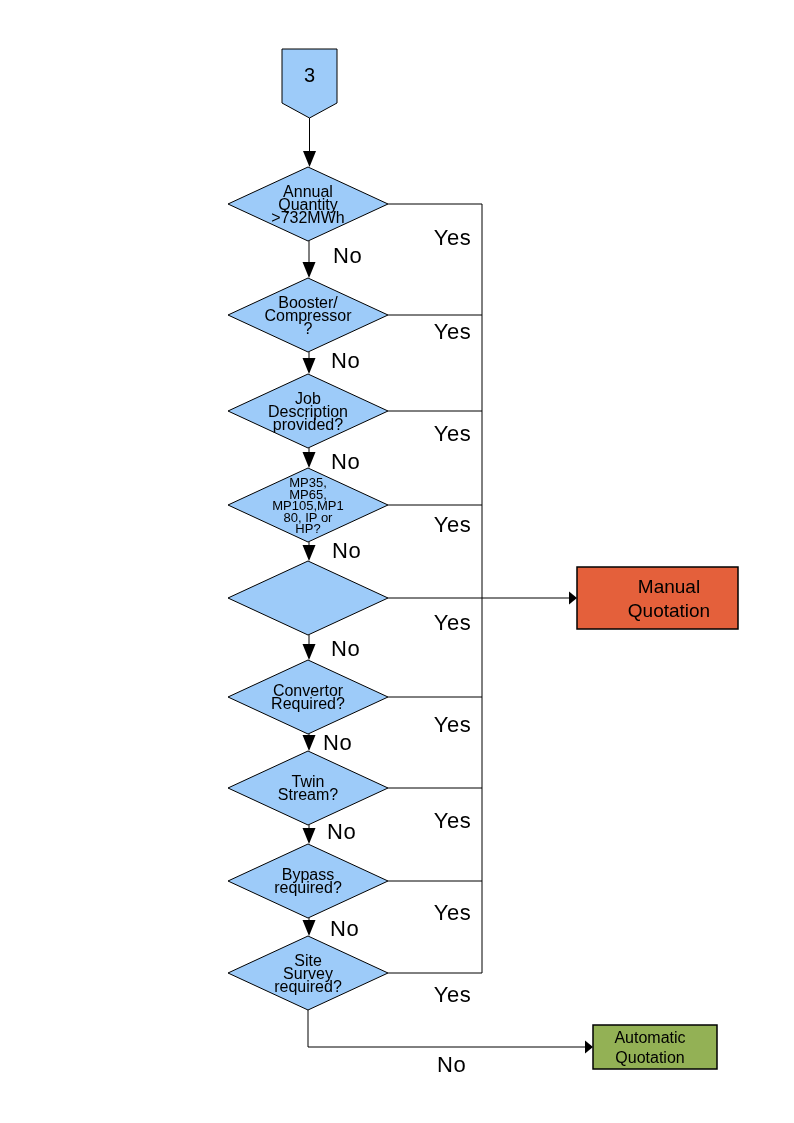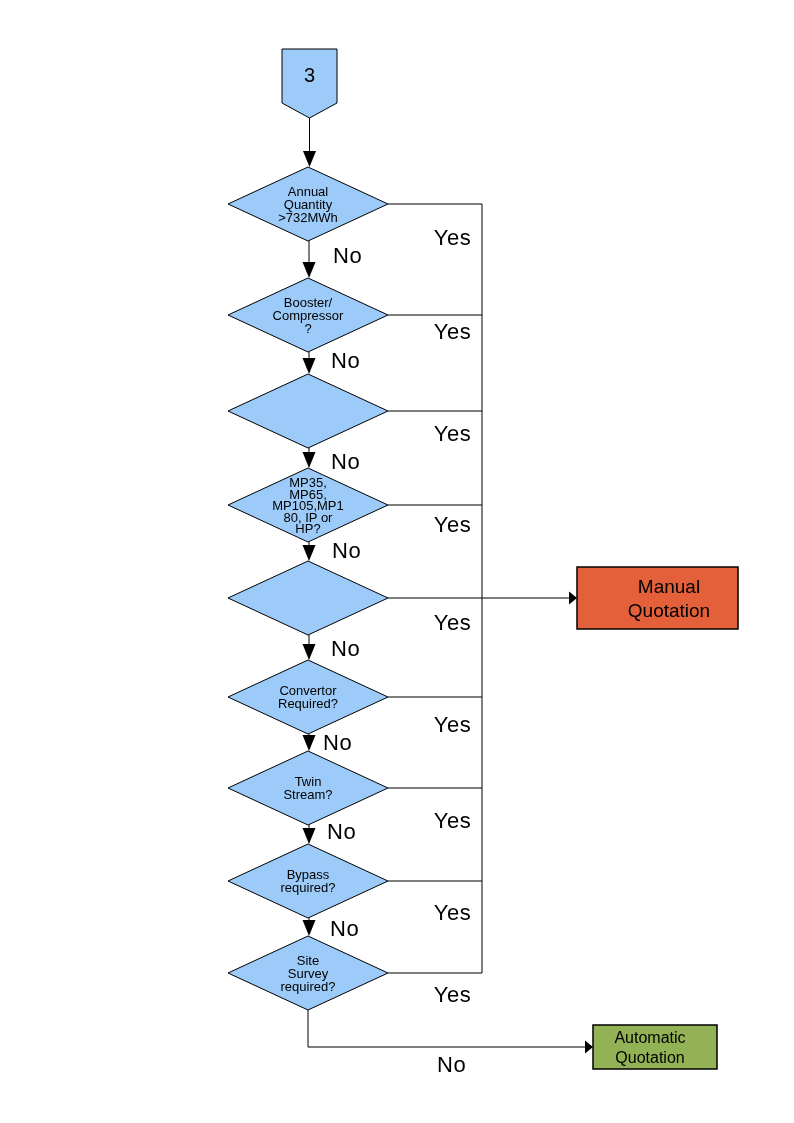--- a/index.html
+++ b/index.html
@@ -13,21 +13,21 @@
   #diagram-svg{position:absolute;left:0;top:0;}
   .lbl{
     position:absolute;
     color:#000;
     text-align:center;
     white-space:pre-line;
     pointer-events:none;
   }
   .node-lbl{
     width:160px;left:228px;
-    font-size:13px;line-height:13px;
+    font-size:16px;line-height:13px;
   }
   .node-lbl.small{font-size:13px;line-height:11.5px;}
   .yn{
     font-size:22px;line-height:22px;
     letter-spacing:0.5px;
   }
   .yn.yes{width:55px;}
   .yn.no{text-align:center;}
   .outcome-lbl{font-weight:400;}
   .manual-lbl{
@@ -113,20 +113,23 @@
   </svg>
 
   <div class="lbl conn-lbl">3</div>
 
   <div class="lbl node-lbl" style="top:185px">Annual
 Quantity
 &gt;732MWh</div>
   <div class="lbl node-lbl" style="top:296px">Booster/
 Compressor
 ?</div>
+  <div class="lbl node-lbl" style="top:392px">Job
+Description
+provided?</div>
   <div class="lbl node-lbl small" style="top:477px">MP35,
 MP65,
 MP105,MP1
 80, IP or
 HP?</div>
   <div class="lbl node-lbl" style="top:684px">Convertor
 Required?</div>
   <div class="lbl node-lbl" style="top:775px">Twin
 Stream?</div>
   <div class="lbl node-lbl" style="top:868px">Bypass

